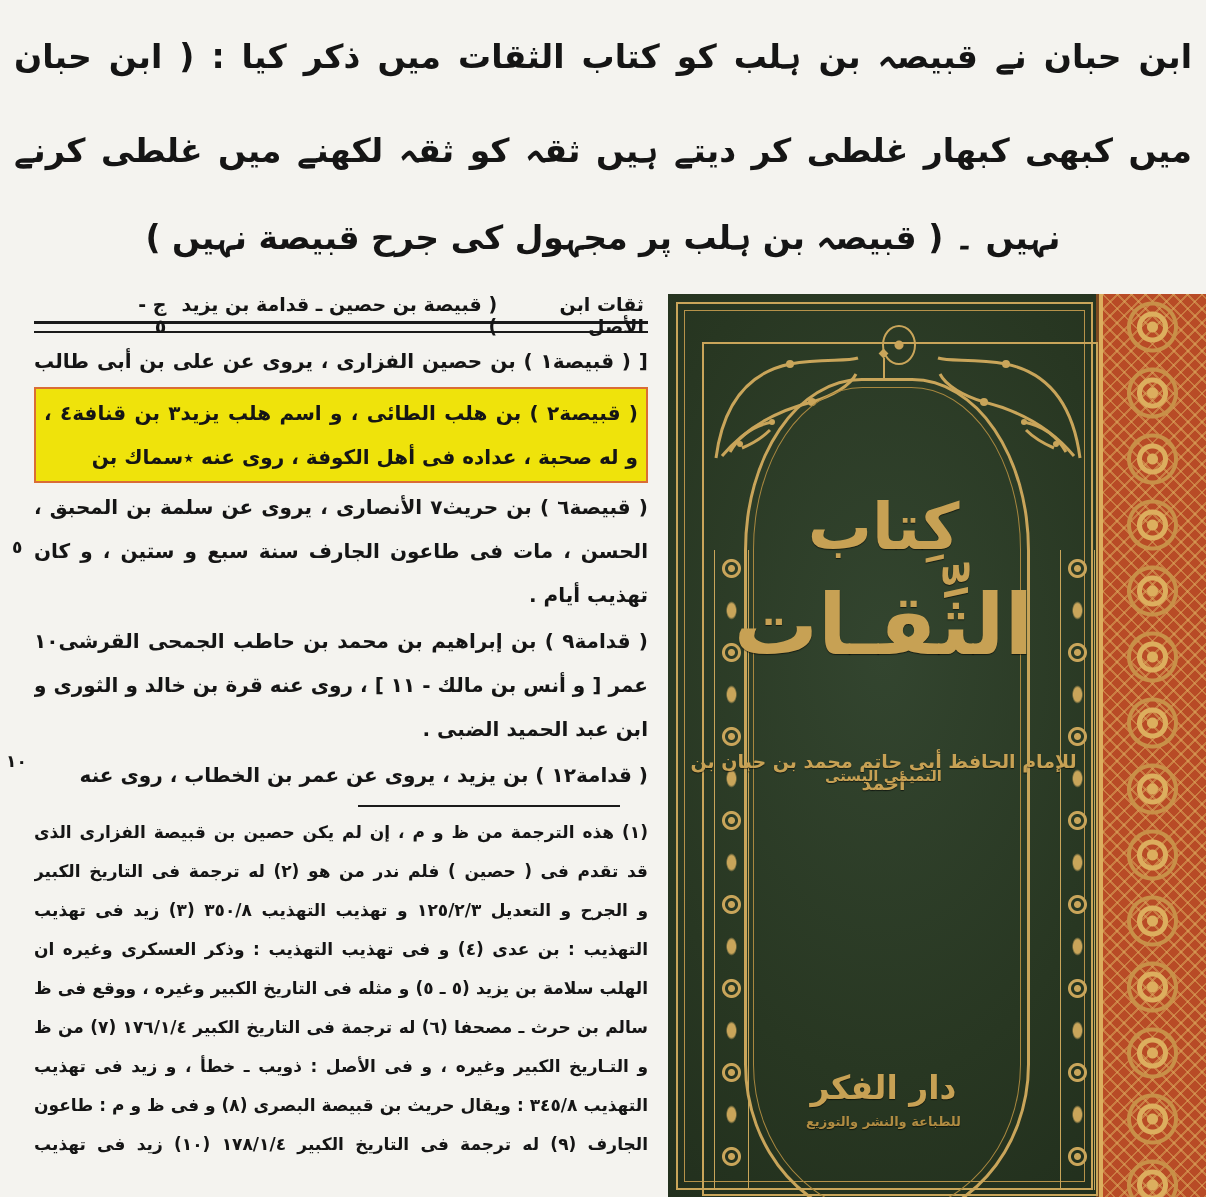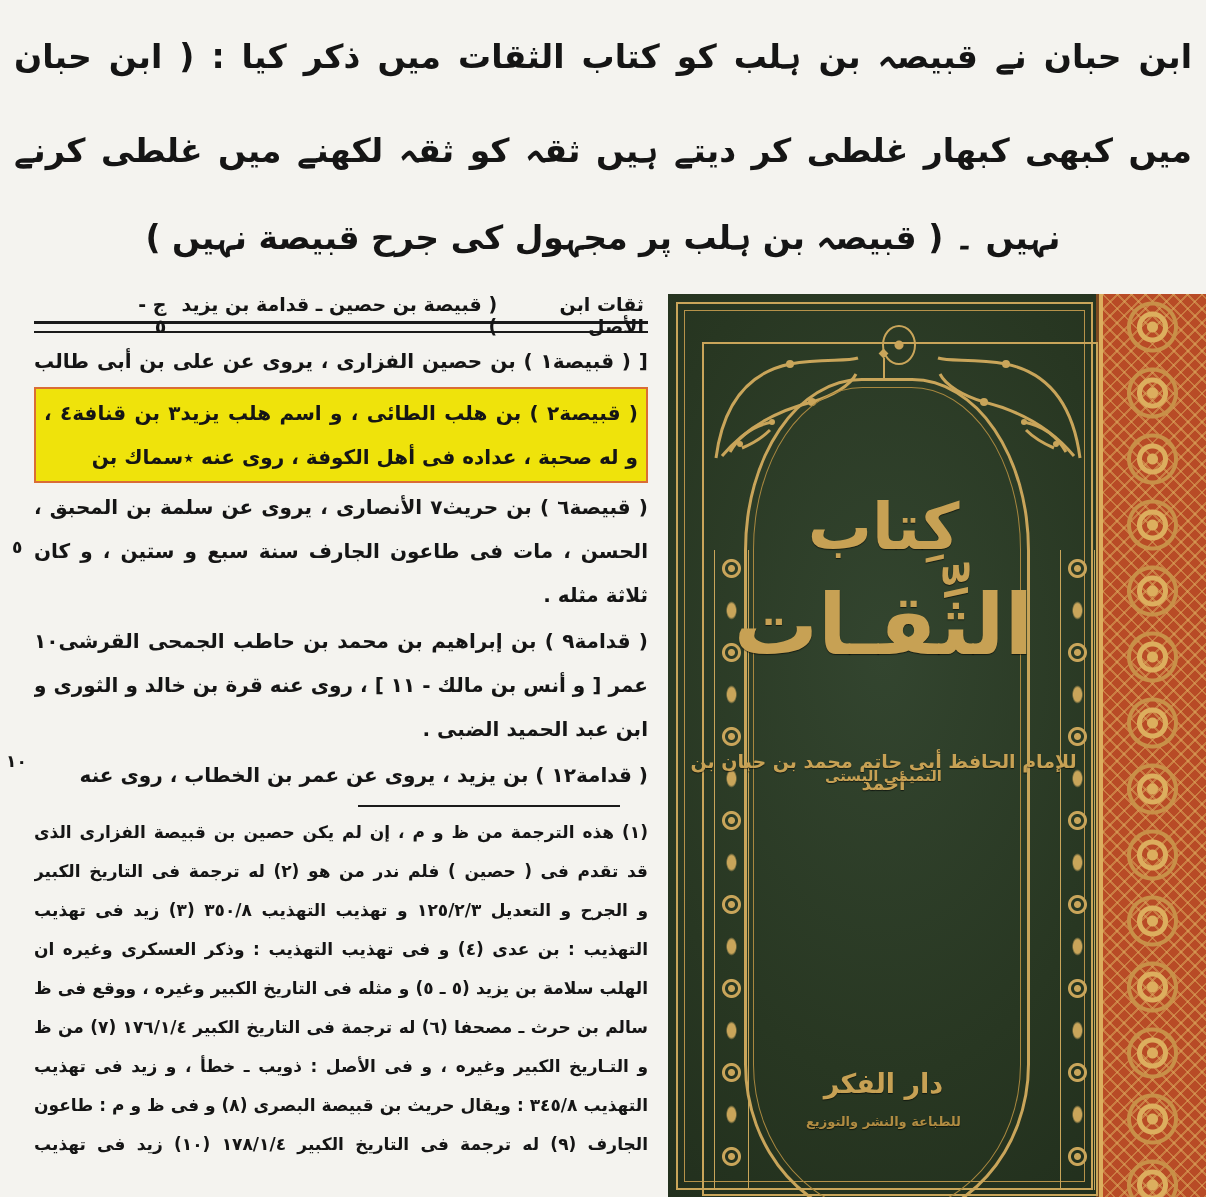--- a/index.html
+++ b/index.html
@@ -70,21 +70,21 @@
   .arch-finial{position:absolute;left:212px;top:56px;width:7px;height:7px;background:#c9a55a;
     transform:rotate(45deg);}
   .arch-stem{position:absolute;left:215px;top:64px;width:2px;height:22px;background:#c9a55a;}
   .cover-text{position:absolute;left:0;width:431px;text-align:center;color:#c7a154;
     text-shadow:0 1px 1px rgba(0,0,0,.55);}
   .cover-title1{top:196px;font-size:64px;font-weight:700;}
   .cover-title2{top:282px;font-size:84px;font-weight:700;letter-spacing:1px;}
   .cover-author1{top:456px;font-size:19px;font-weight:700;}
   .cover-author2{top:473px;font-size:15px;font-weight:700;}
   .cover-volume{top:628px;font-size:25px;font-weight:700;}
-  .cover-publisher{top:774px;font-size:27px;font-weight:700;}
+  .cover-publisher{top:774px;font-size:33px;font-weight:700;}
   .cover-tagline{top:820px;font-size:13px;font-weight:700;color:#b08c42;}
 </style>
 </head>
 <body>
 
 <div class="urdu-note">
   <div class="urdu-line">ابن حبان نے قبیصہ بن ہلب کو کتاب الثقات میں ذکر کیا : ( ابن حبان مجہول کو ثقہ لکھنے</div>
   <div class="urdu-line">میں کبھی کبھار غلطی کر دیتے ہیں ثقہ کو ثقہ لکھنے میں غلطی کرنے کی ان پر جرح ثابت</div>
   <div class="urdu-line centered">نہیں ۔ ( قبیصہ بن ہلب پر مجہول کی جرح قبيصة نہیں )</div>
 </div>
@@ -102,21 +102,21 @@
   </div>
 
   <div class="entry highlight">
     <div class="line jline">( قبيصة٢ ) بن هلب الطائى ، و اسم هلب يزيد٣ بن قنافة٤ ، يروى عن أبيه</div>
     <div class="line rline">و له صحبة ، عداده فى أهل الكوفة ، روى عنه ٭سماك بن حرب٭ .</div>
   </div>
 
   <div class="entry">
     <div class="line jline">( قبيصة٦ ) بن حريث٧ الأنصارى ، يروى عن سلمة بن المحبق ، روى عنه</div>
     <div class="line jline">الحسن ، مات فى طاعون الجارف سنة سبع و ستين ، و كان الطاعون٨</div>
-    <div class="line rline">ثلاثة مثله .</div>
+    <div class="line rline">تهذيب أيام .</div>
   </div>
 
   <div class="entry">
     <div class="line jline">( قدامة٩ ) بن إبراهيم بن محمد بن حاطب الجمحى القرشى١٠ ، يروى عن ابن</div>
     <div class="line jline">عمر [ و أنس بن مالك - ١١ ] ، روى عنه قرة بن خالد و الثورى و جرير</div>
     <div class="line rline">ابن عبد الحميد الضبى .</div>
   </div>
 
   <div class="entry">
     <div class="line rline">( قدامة١٢ ) بن يزيد ، يروى عن عمر بن الخطاب ، روى عنه إبراهيم العقيلى .</div>

